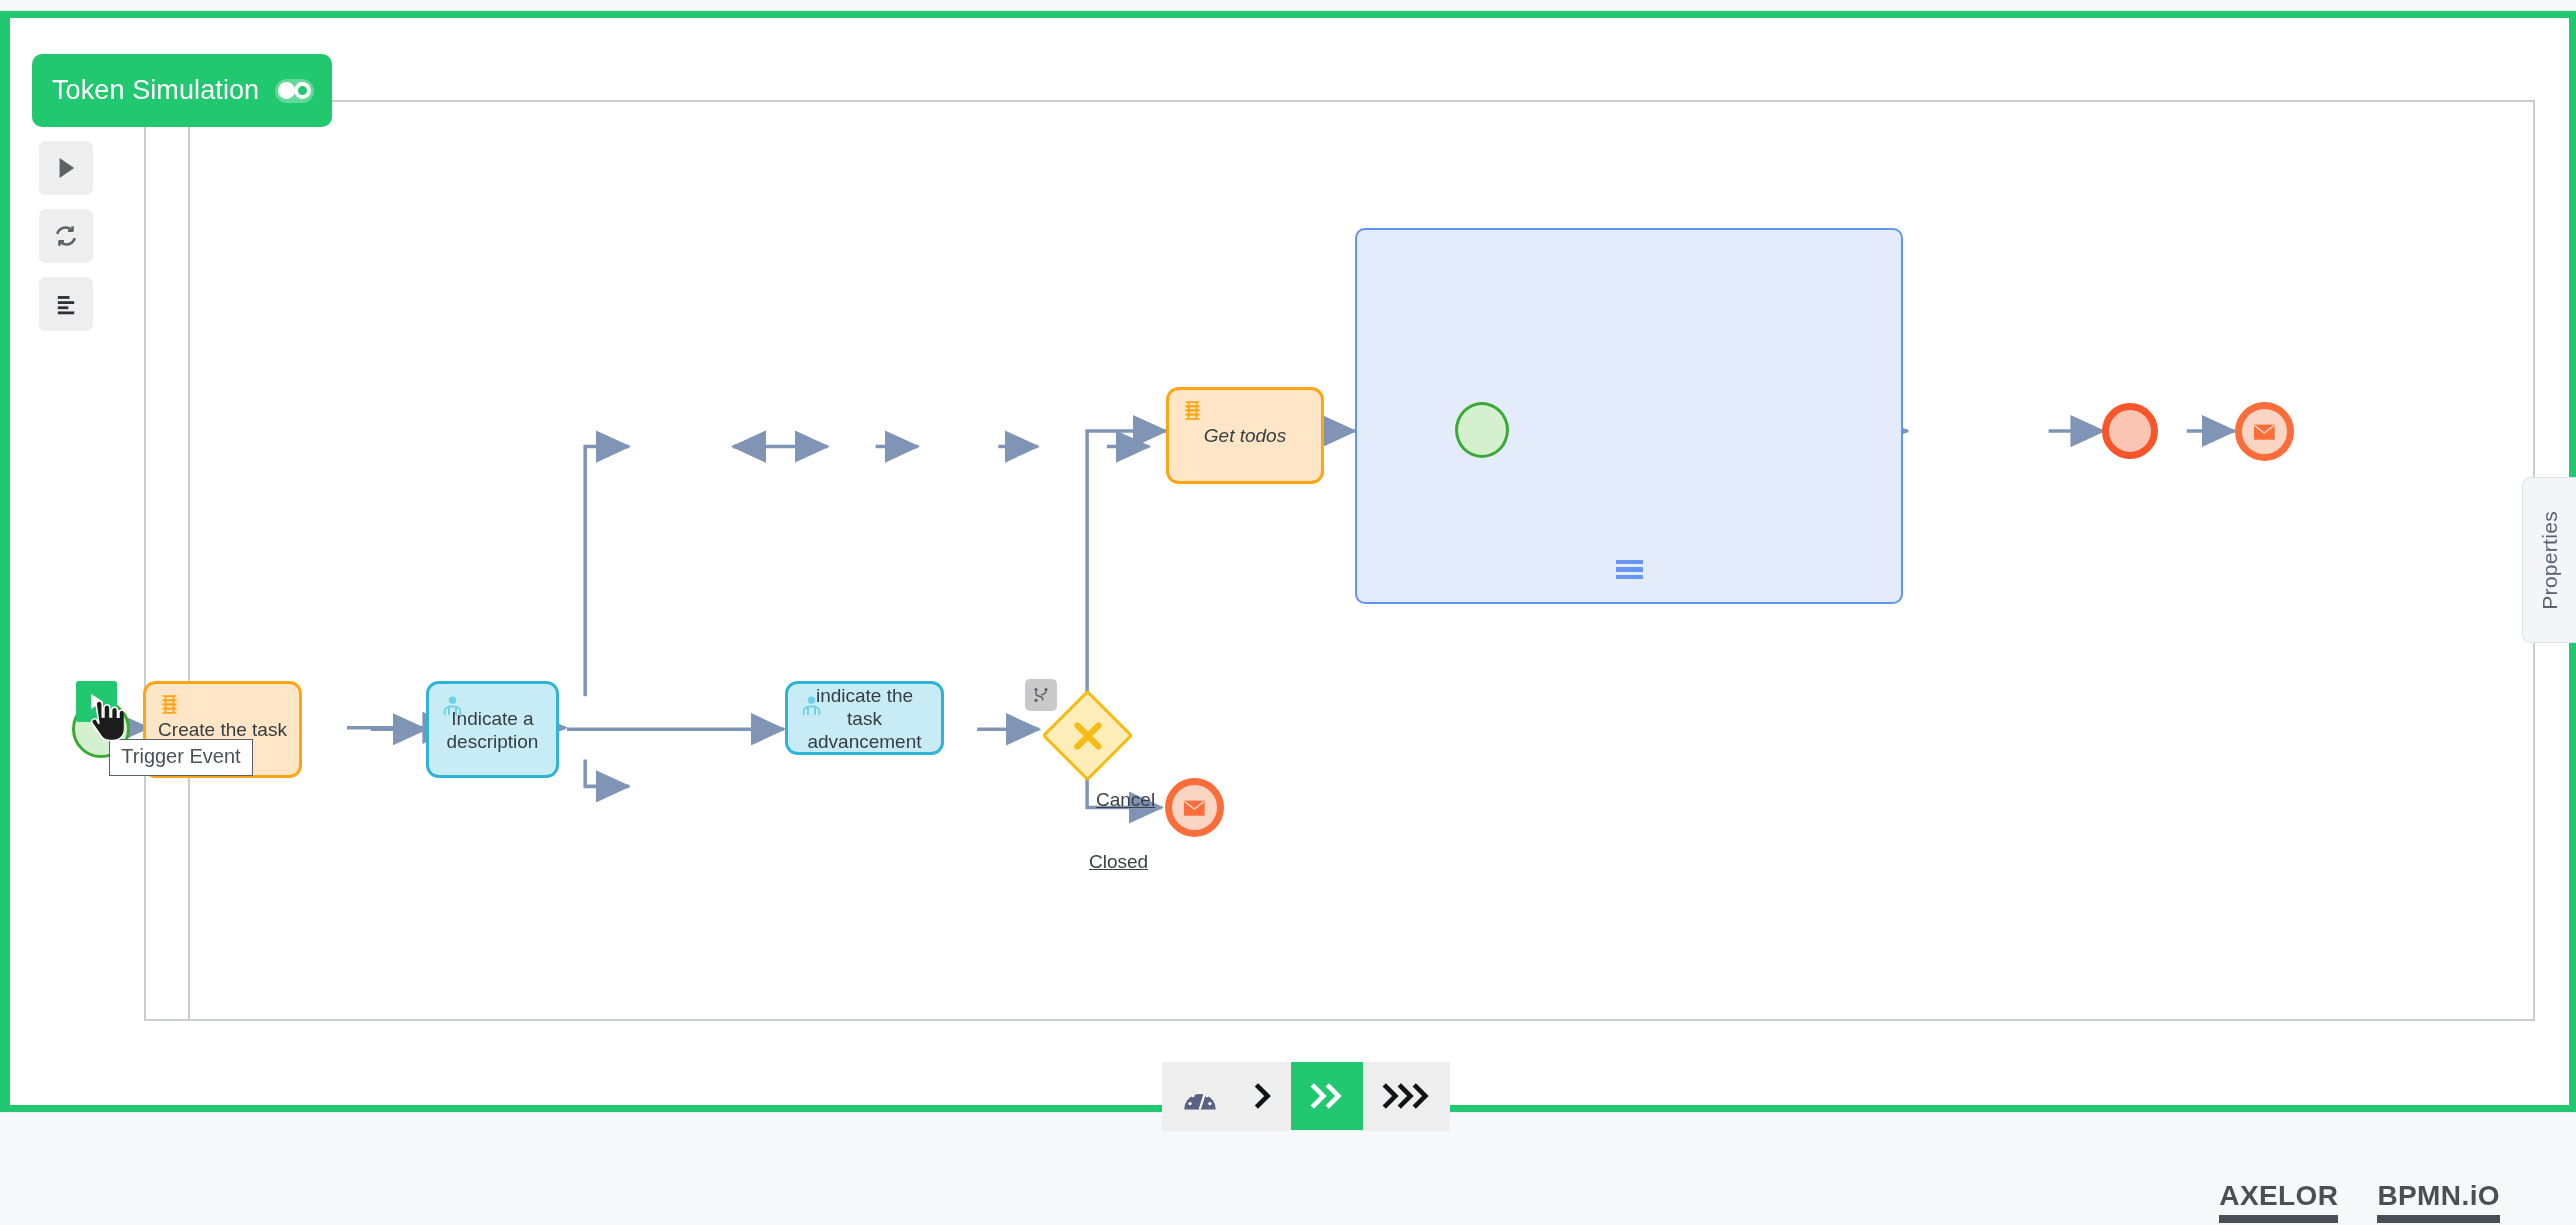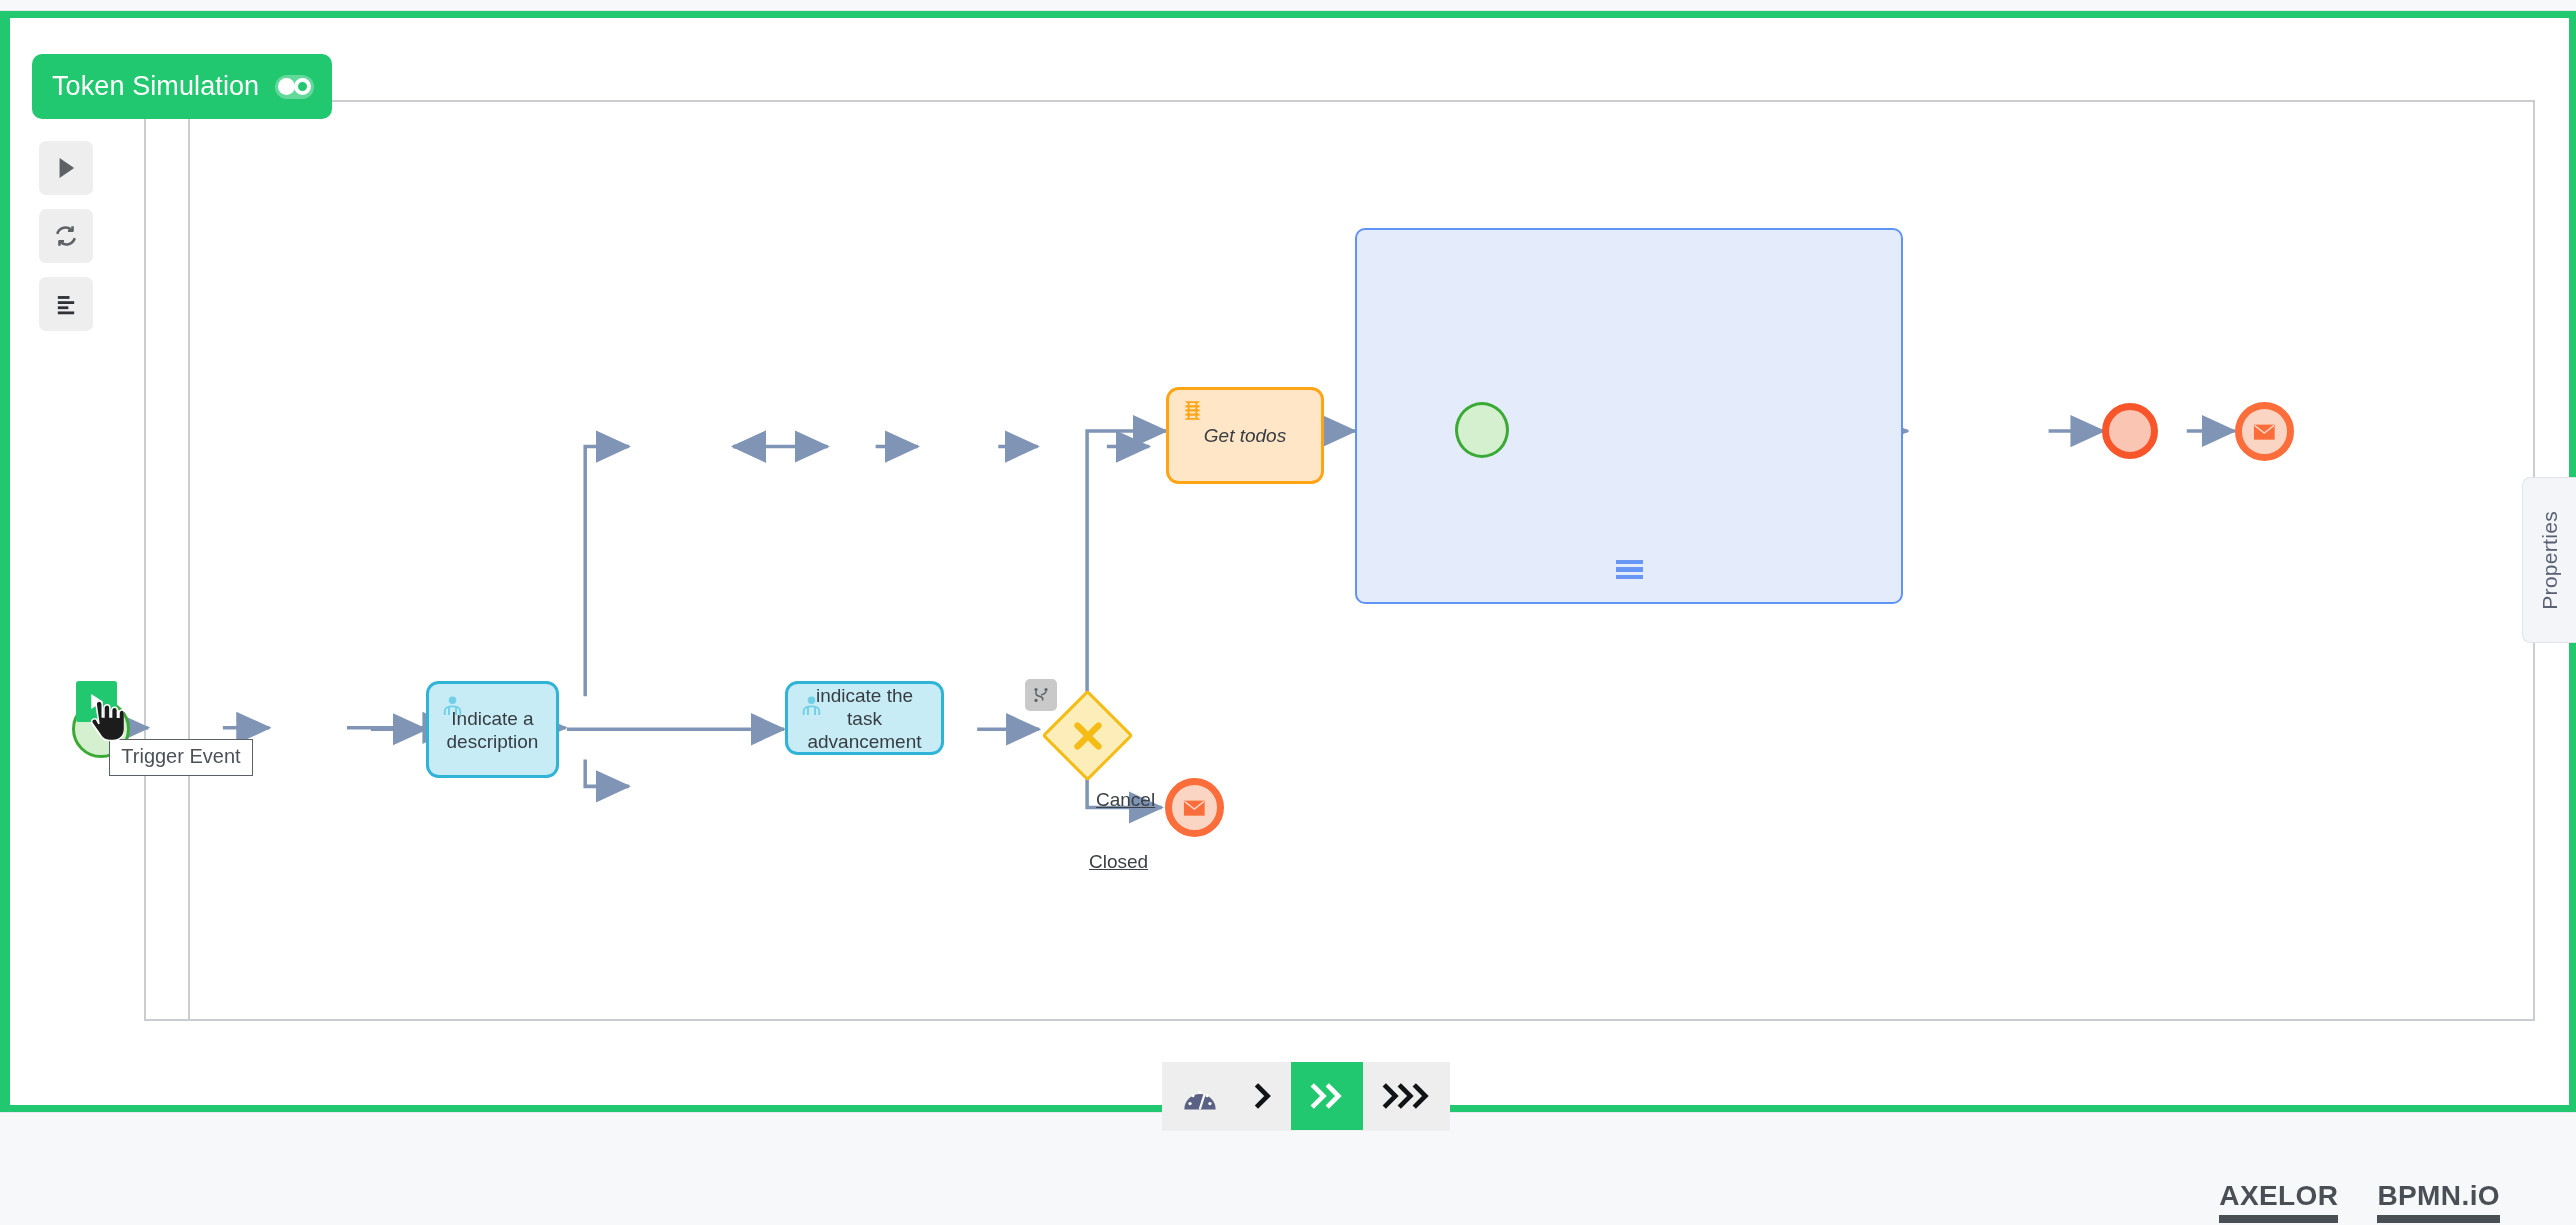--- a/index.html
+++ b/index.html
@@ -29,21 +29,21 @@
 
   
   .canvas {
     position:absolute; left:10px; top:18.3px; width:2556px; height:1087px;
     background:#ffffff; overflow:hidden;
   }
 
   
   .tokensim-badge {
     position:absolute; left:32px; top:54px;
-    height:65px; padding:0 18.3px 0 20px;
+    height:73px; padding:0 18.3px 0 20px;
     background:#22c86f; border-radius:10px;
     display:flex; align-items:center; gap:15.5px;
     z-index:40; user-select:none; cursor:pointer;
   }
   .tokensim-badge .label {
     color:#ffffff; font-size:27px; letter-spacing:0.1px; white-space:nowrap;
   }
   .toggle-pill {
     width:39px; height:24px; border-radius:12px;
     background:rgba(255,255,255,0.30);
@@ -264,20 +264,31 @@
                  c0-1.2 1-2.2 2.1-2.2 c1.2 0 2.1 1 2.1 2.2 v5 h1.1 v-3
                  c0-1.2 .9-2.1 2-2.1 c1.1 0 2 .9 2 2.1 v11.2
                  c0 5.2-3.4 8.6-8.4 8.6 h-2.4 c-3.6 0-5.4-1.4-7-4.6
                  L5 16.4 c-.5-1.1-.1-2.3 1-2.8 c1-.5 2.2 0 2.7 1 L10 17 z" fill="#1c1c1c" stroke="#ffffff" stroke-width="1.1"></path>
       </svg>
 
       <div class="tooltip" style="left:99px; top:721px;">
         <span>Trigger Event</span>
       </div>
 
+      <div class="task task-script" style="left:133px; top:663px; width:159px; height:97px;">
+        <span class="task-icon">
+          <svg width="25" height="25" viewBox="0 0 24 24" fill="none" stroke="#ffa414" stroke-width="1.7">
+            <path d="M7 3 h10 c-2 1.6-2 2.6 0 4 H7 c2-1.4 2-2.4 0-4z"></path>
+            <path d="M7 7 h10 c-2 1.6-2 2.6 0 4 H7 c2-1.4 2-2.4 0-4z"></path>
+            <path d="M7 11 h10 c-2 1.6-2 2.6 0 4 H7 c2-1.4 2-2.4 0-4z"></path>
+            <path d="M7 15 h10 c-2 1.6-2 2.6 0 4 H7 c2-1.4 2-2.4 0-4z"></path>
+          </svg>
+        </span>
+        <span class="task-label">Create the task</span>
+      </div>
 
       <div class="task task-user" style="left:416px; top:663px; width:133px; height:97px;">
         <span class="task-icon">
           <svg width="25" height="25" viewBox="0 0 24 24" fill="none" stroke="#6fd0e8" stroke-width="1.8">
             <circle cx="12" cy="7" r="3.6" fill="#6fd0e8" stroke="none"></circle>
             <path d="M4.5 21 v-3.4 c0-3 3.4-4.8 7.5-4.8 s7.5 1.8 7.5 4.8 V21"></path>
             <path d="M8.6 13.2 v7.8 M15.4 13.2 v7.8"></path>
           </svg>
         </span>
         <span class="task-label">Indicate a description</span>

